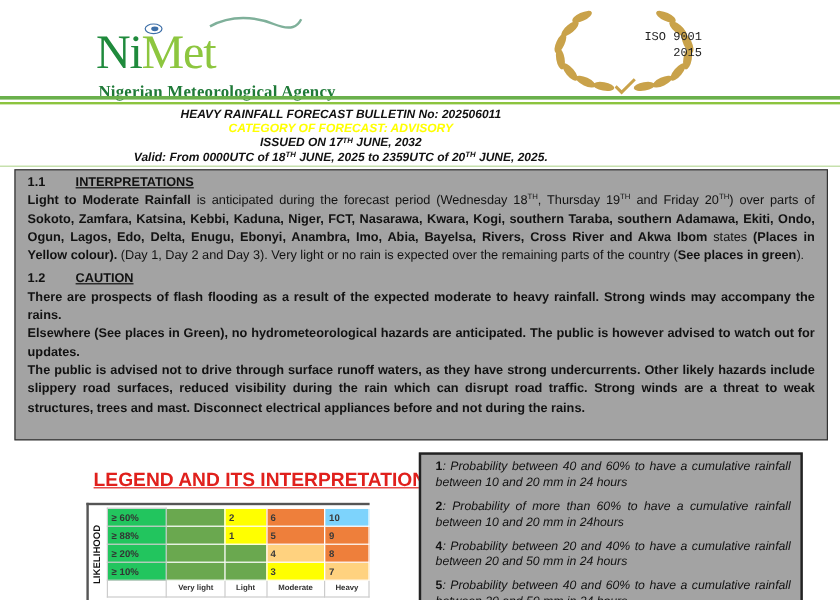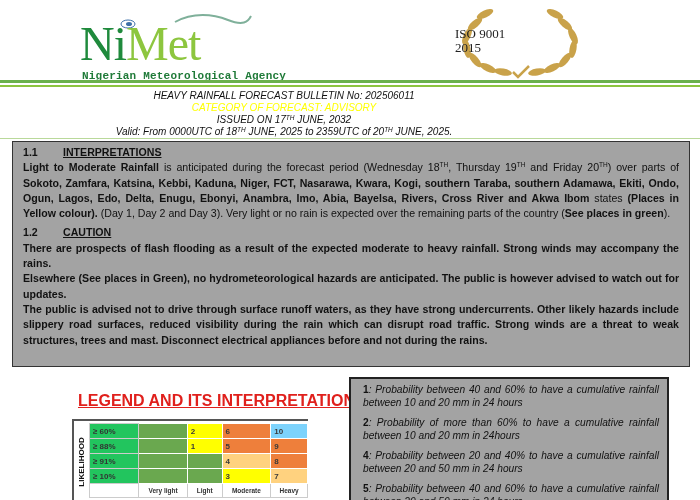--- a/index.html
+++ b/index.html
@@ -1,33 +1,33 @@
 <!DOCTYPE html>
 <html><head>
 <meta charset="utf-8">
 <style>
   * { box-sizing: border-box; margin: 0; padding: 0; }
   html, body { width: 700px; height: 500px; overflow: hidden; background: #ffffff; }
   body { position: relative; font-family: "Liberation Sans", sans-serif; color: #111; }
 
   
   .logo { position: absolute; left: 78px; top: 10px; width: 175px; height: 70px; }
-  .logo-word { position: absolute; left: 2px; top: 8px; font-family: "Liberation Serif", serif; font-size: 48px; line-height: 52px; letter-spacing: -1px; }
+  .logo-word { position: absolute; left: 2px; top: 8px; font-family: "Liberation Serif", serif; font-size: 40px; line-height: 52px; letter-spacing: -1px; }
   .logo-word .ni { color: #1f8a3c; }
   .logo-word .met { color: #8dc63f; }
   .logo-swoosh { position: absolute; left: 95px; top: 2px; }
-  .logo-tag { position: absolute; left: 4px; top: 60px; font-family: Liberation Mono, monospace; font-size: 11px; font-weight: bold; color: #1f7a38; letter-spacing: 0.2px; white-space: nowrap; }
+  .logo-tag { position: absolute; left: 4px; top: 60px; font-family: Liberation Serif, serif; font-size: 14px; font-weight: bold; color: #1f7a38; letter-spacing: 0.2px; white-space: nowrap; }
 
   .iso { position: absolute; left: 455px; top: 2px; width: 130px; height: 78px; }
-  .iso-text { position: absolute; left: 0; width: 130px; text-align: left; font-family: Liberation Serif, serif; font-size: 13px; color: #222; }
+  .iso-text { position: absolute; left: 0; width: 130px; text-align: right; font-family: Liberation Mono, monospace; font-size: 10px; color: #222; }
 
   .header-rule1 { position: absolute; left: 0; top: 80px; width: 700px; height: 3px; background: #6ab04c; }
   .header-rule2 { position: absolute; left: 0; top: 85px; width: 700px; height: 2px; background: #8cc43f; }
 
-  .bulletin { position: absolute; left: 0; top: 90px; width: 568px; text-align: center; font-size: 10px; font-weight: normal; font-style: italic; line-height: 12px; }
+  .bulletin { position: absolute; left: 0; top: 90px; width: 568px; text-align: center; font-size: 10px; font-weight: bold; font-style: italic; line-height: 12px; }
   .bulletin .adv { color: #ffff00; }
   .bulletin sup { font-size: 6.5px; vertical-align: 3px; }
   .bulletin-rule { position: absolute; left: 0; top: 138px; width: 700px; height: 1px; background: #b9d99a; }
 
   
   .box { position: absolute; border: 1px solid #333; background: #a3a3a3; }
   .box-main { left: 12px; top: 141px; width: 678px; height: 226px; padding: 3px 10px 0 10px; font-family: "Liberation Sans", sans-serif; font-size: 10.6px; line-height: 15.3px; text-align: justify; }
   .sec-head { font-weight: bold; }
   .sec-head .num { display: inline-block; width: 40px; }
   .sec-head .title { text-decoration: underline; }
@@ -132,21 +132,21 @@
           <td class="c c4" style="background: #7dd3fc;">10</td>
         </tr>
         <tr>
           <td class="lbl">≥ 88%</td>
           <td class="c" style="background: rgb(106, 168, 79);"></td>
           <td class="c c2" style="background: rgb(255, 255, 0);">1</td>
           <td class="c" style="background: rgb(238, 127, 59);">5</td>
           <td class="c c4" style="background: rgb(238, 127, 59);">9</td>
         </tr>
         <tr>
-          <td class="lbl">≥ 91%</td>
+          <td class="lbl">≥ 20%</td>
           <td class="c" style="background: rgb(106, 168, 79);"></td>
           <td class="c c2" style="background: rgb(106, 168, 79);"></td>
           <td class="c" style="background: rgb(255, 210, 127);">4</td>
           <td class="c c4" style="background: rgb(238, 127, 59);">8</td>
         </tr>
         <tr>
           <td class="lbl">≥ 10%</td>
           <td class="c" style="background: rgb(106, 168, 79);"></td>
           <td class="c c2" style="background: rgb(106, 168, 79);"></td>
           <td class="c" style="background: rgb(255, 255, 0);">3</td>

